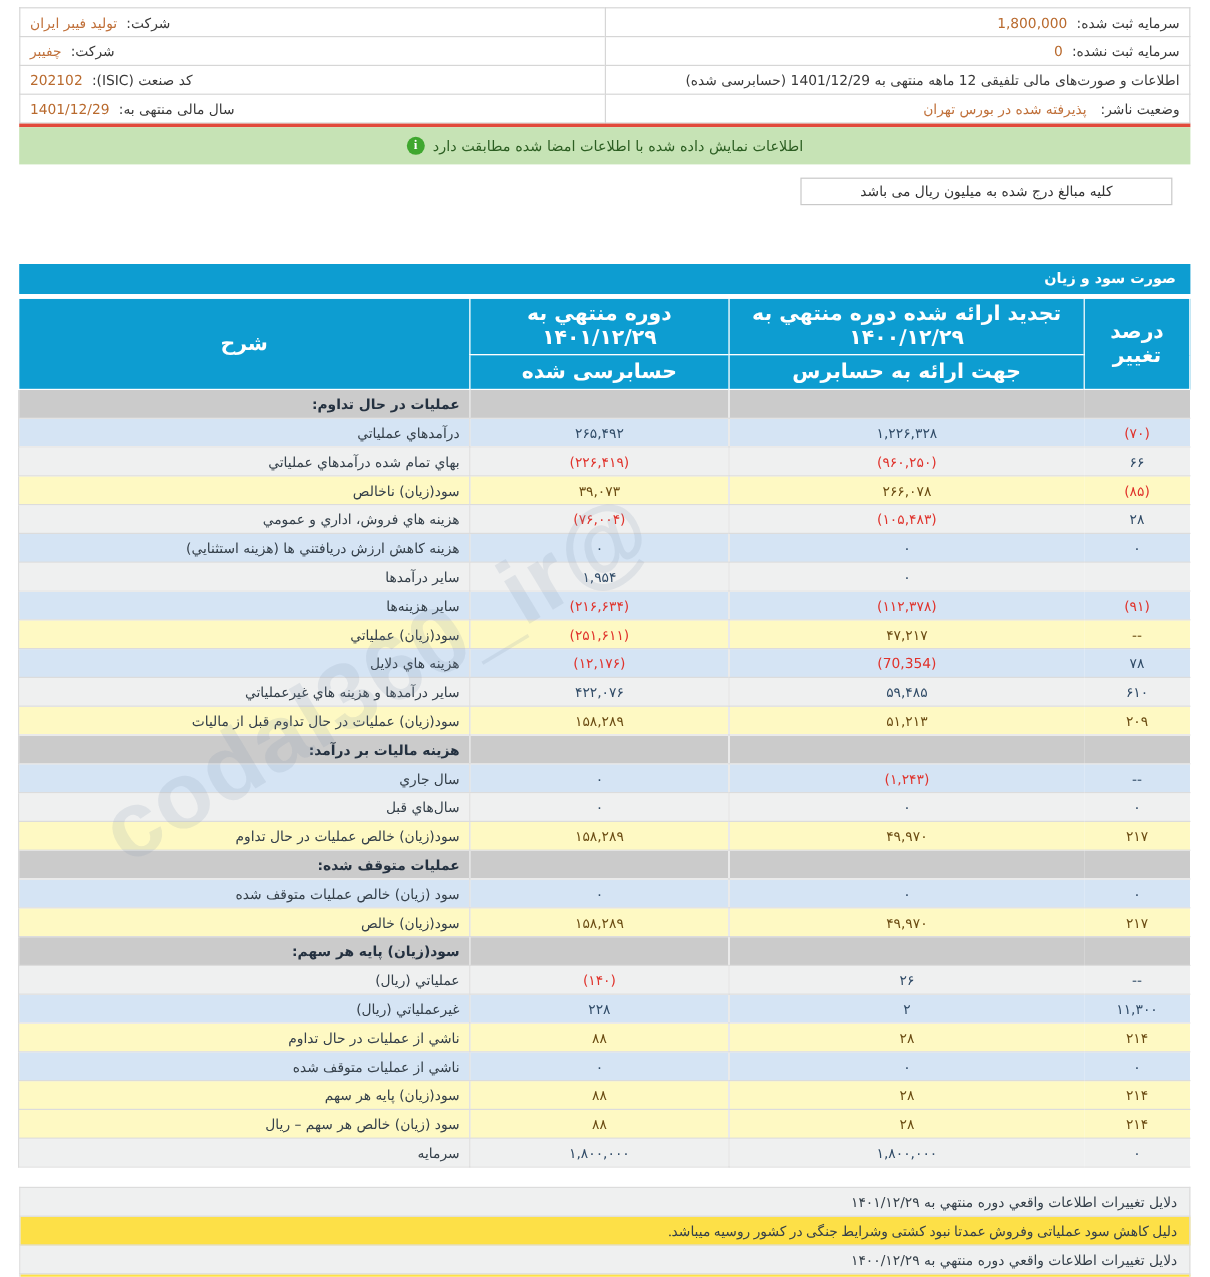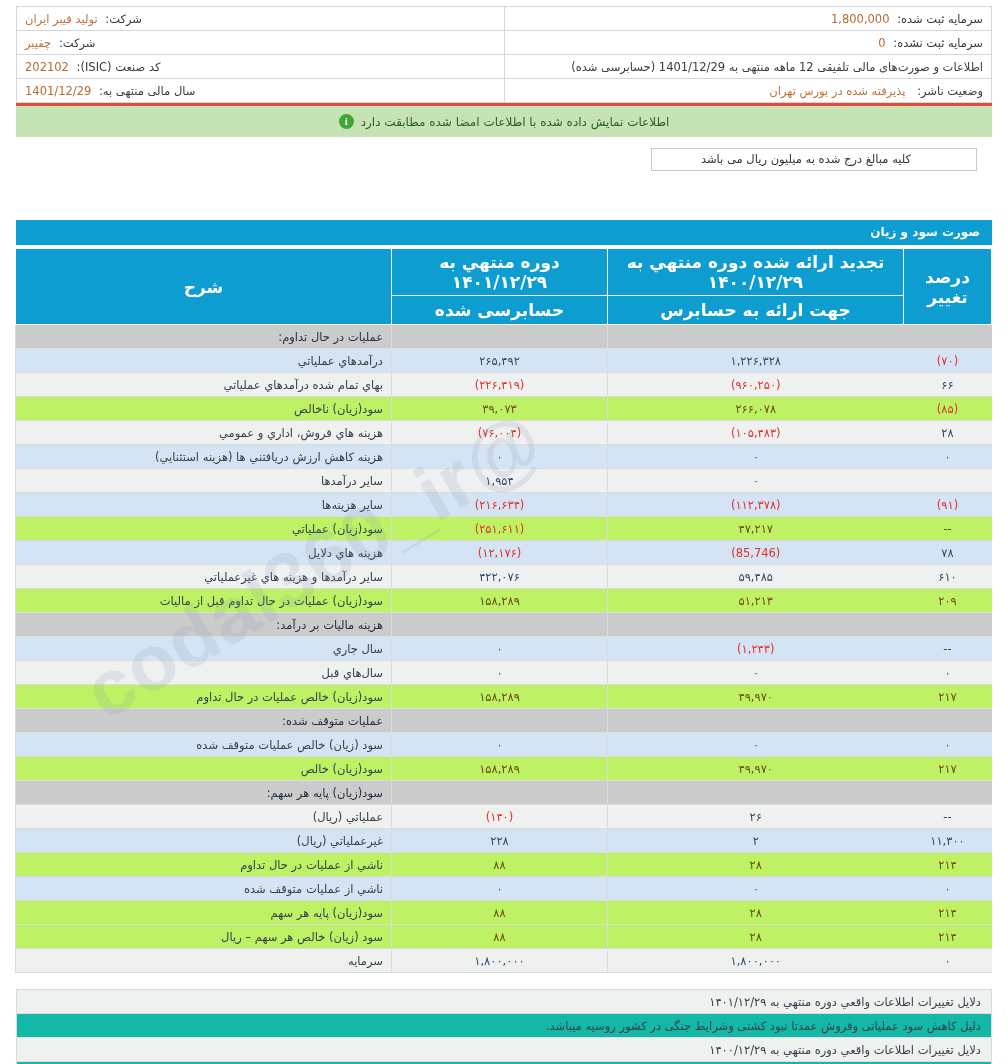--- a/index.html
+++ b/index.html
@@ -105,21 +105,21 @@
   
   .unitbox-wrap {
     margin: 11px 0 0 0;
     padding-right: 31px;
     position: relative;
     z-index: 2;
   }
   .unitbox {
     display: inline-block;
     border: 1px solid #c9c9c9;
-    padding: 3px 25px 4px 9px;
+    padding: 3px 9px 4px 9px;
     font-size: 11.5px;
     color: #333;
     background: #fff;
     min-width: 290px;
     text-align: center;
   }
 
   
   .stmt-wrap {
     margin: 49px 16px 0 16px;
@@ -181,22 +181,22 @@
 
   
   col.w-pct  { width: 88px; }
   col.w-rest { width: 296px; }
   col.w-cur  { width: 216px; }
   col.w-desc { width: 376px; }
 
   
   tr.r-blue   td { background: #d5e4f4; }
   tr.r-white  td { background: #eff0f0; }
-  tr.r-yellow td { background: #bef264; }
-  tr.r-section td { background: #cbcbcb; font-weight: normal; color: #243140; }
+  tr.r-yellow td { background: #fef9c3; }
+  tr.r-section td { background: #cbcbcb; font-weight: bold; color: #243140; }
   tr.r-section td.c-desc { color: #243140; }
 
   .neg { color: #e0322b; }
   .pos { color: #2f4a66; }
   .yel-txt { color: #6a4b12; }
 
   
   .notes-wrap {
     margin: 16px 16px 0 16px;
     position: relative;
@@ -210,21 +210,21 @@
   }
   table.notes td {
     border: 1px solid #dcdcdc;
     height: 23px;
     padding: 0 10px;
     text-align: right;
     color: #35404a;
     vertical-align: middle;
   }
   tr.n-white td { background: #eff0f0; }
-  tr.n-blue  td { background: #14b8a6; }
+  tr.n-blue  td { background: #fde047; font-family: Liberation Serif, serif; }
   tr.n-blank td { height: 9px; }
 </style>
 </head>
 <body>
 
 <div id="watermark">
   <div class="wm-text">@codal360_ir</div>
 </div>
 
 <div class="top-wrap">
@@ -357,21 +357,21 @@
           <td class="c-desc">ساير هزينه‌ها</td>
         </tr>
         <tr class="r-yellow">
           <td class="c-num yel-txt">--</td>
           <td class="c-num yel-txt">۴۷,۲۱۷</td>
           <td class="c-num neg">(۲۵۱,۶۱۱)</td>
           <td class="c-desc">سود(زيان) عملياتي</td>
         </tr>
         <tr class="r-blue">
           <td class="c-num pos">۷۸</td>
-          <td class="c-num neg">(85,746)</td>
+          <td class="c-num neg">(70,354)</td>
           <td class="c-num neg">(۱۲,۱۷۶)</td>
           <td class="c-desc">هزينه هاي دلایل</td>
         </tr>
         <tr class="r-white">
           <td class="c-num pos">۶۱۰</td>
           <td class="c-num pos">۵۹,۴۸۵</td>
           <td class="c-num pos">۴۲۲,۰۷۶</td>
           <td class="c-desc">ساير درآمدها و هزينه هاي غيرعملياتي</td>
         </tr>
         <tr class="r-yellow">

